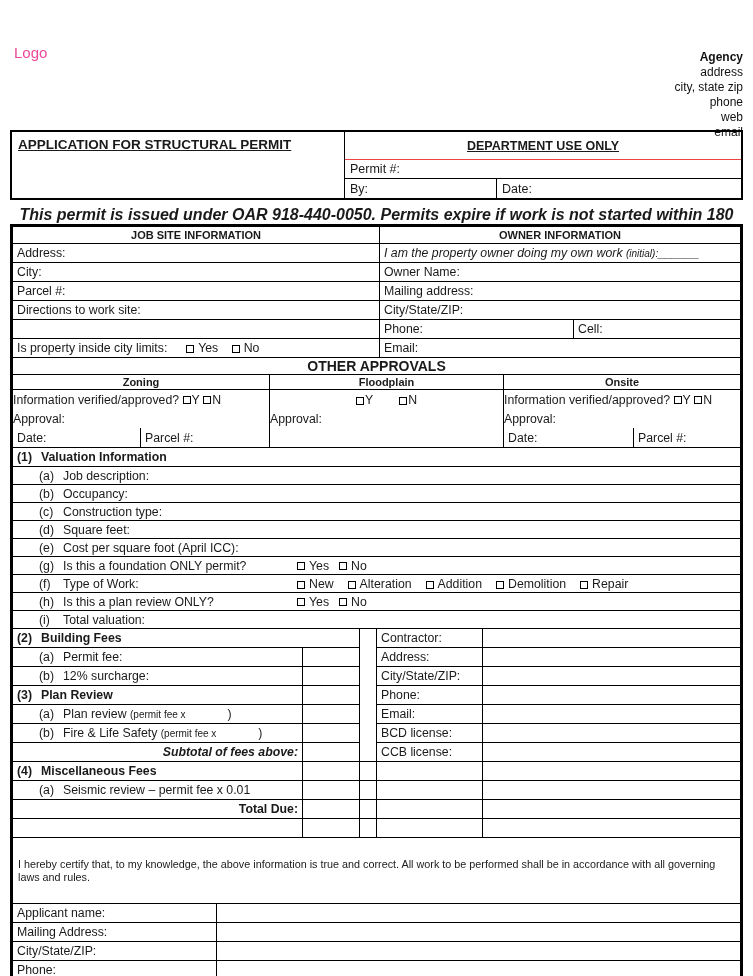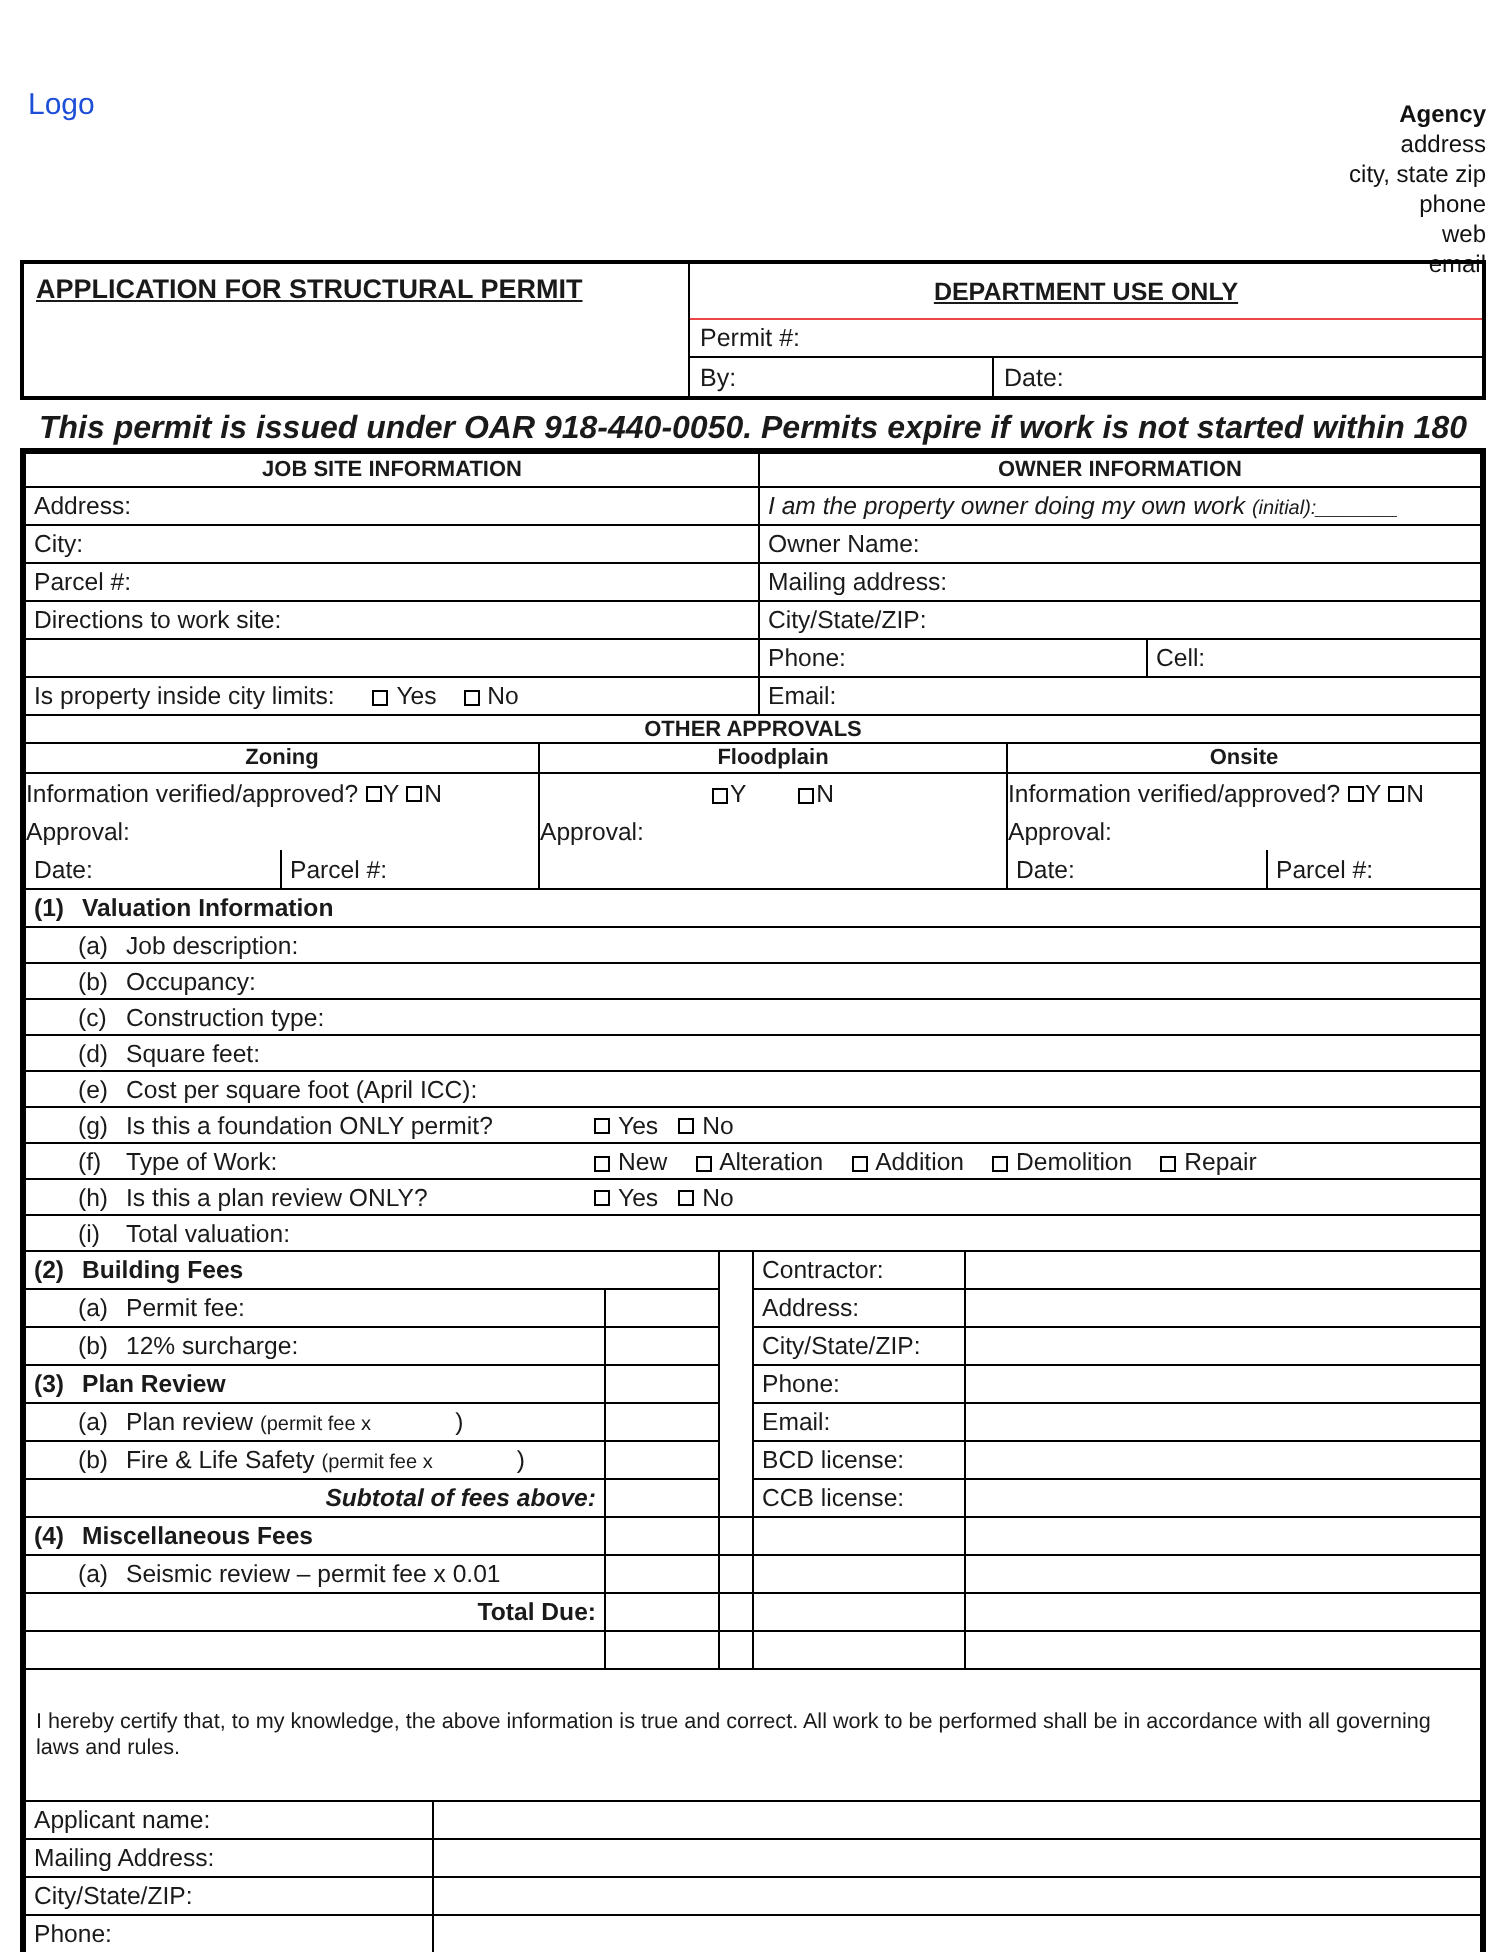--- a/index.html
+++ b/index.html
@@ -2,21 +2,21 @@
 <html><head>
 <meta charset="utf-8">
 <style>
   * { margin:0; padding:0; box-sizing:border-box; }
   html,body { background:#fff; }
   .page {
     position:relative; width:753px; height:976px; background:#ffffff;
     font-family:"Liberation Sans", sans-serif; color:#1a1a1a;
   }
   
-  .logo { position:absolute; left:14px; top:44px; font-size:15px; color:#1d4ed8; }
+  .logo { position:absolute; left:14px; top:44px; font-size:15px; color:#ec4899; }
   .agency { position:absolute; right:10px; top:6px; text-align:right; font-size:12px; line-height:15px; color:#111; }
   .agency .agency-name { font-weight:bold;margin-top:44px; }
   
   .title-box { position:absolute; left:10px; top:130px; width:733px; height:70px; border:2px solid #000; display:flex; }
   .title-left { width:333px; border-right:1px solid #000; padding:5px 0 0 6px; font-size:13.5px; font-weight:bold;text-decoration:underline; }
   .title-right { flex:1; display:flex; flex-direction:column; }
   .dept-row { height:28px; border-bottom:1px solid #ef4444; display:flex; align-items:center; justify-content:center;
               font-weight:bold; font-size:12.5px; text-decoration:underline; }
   .permit-row { height:19px; border-bottom:1px solid #000; display:flex; align-items:center; padding-left:5px; font-size:12.5px; }
   .bydate-row { flex:1; display:flex; font-size:12.5px; }
@@ -25,21 +25,21 @@
   
   .notice { position:absolute; left:0; top:206px; width:753px; text-align:center;
             font-size:16px; font-weight:bold; font-style:italic; }
   
   .main { position:absolute; left:10px; top:224px; width:733px; border:2px solid #000; background:#fff; }
   table { border-collapse:collapse; width:100%; table-layout:fixed; }
   table + table { margin-top:-1px; }
   td, th { border:1px solid #000; font-size:12.3px; font-weight:normal; text-align:left;
            padding:0 4px; vertical-align:middle; overflow:hidden; white-space:nowrap; }
   th.sec { font-size:11px; font-weight:bold; text-align:center; height:17px; }
-  .bar { font-size:11px; font-weight:bold; text-align:center; height:14px; padding:0; }
+  .bar { font-size:14px; font-weight:bold; text-align:center; height:14px; padding:0; }
   .h19 { height:19px; }
   .h18 { height:18px; }
   .b { font-weight:bold; }
   .small { font-size:10px; }
   .tiny-gap { display:inline-block; width:42px; }
   .ital { font-style:italic; }
   .right { text-align:right; }
   .cb { display:inline-block; width:8px; height:8px; border:1.3px solid #000; vertical-align:-1px; margin:0 4px 0 0; }
   .cbl { margin-right:10px; }
   .num { display:inline-block; width:24px; }

